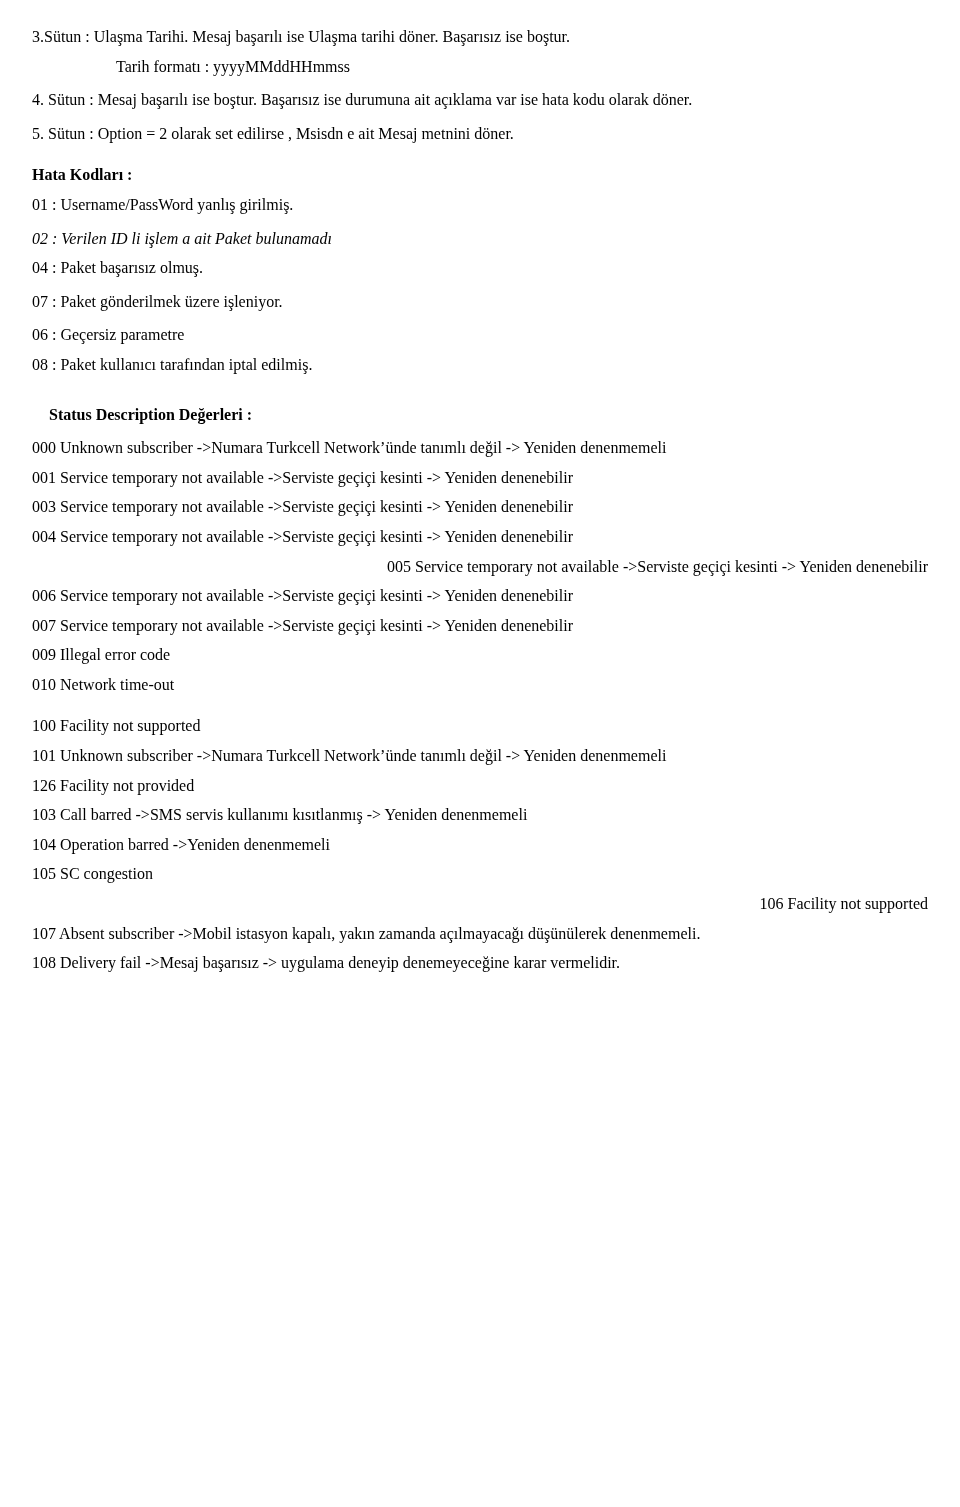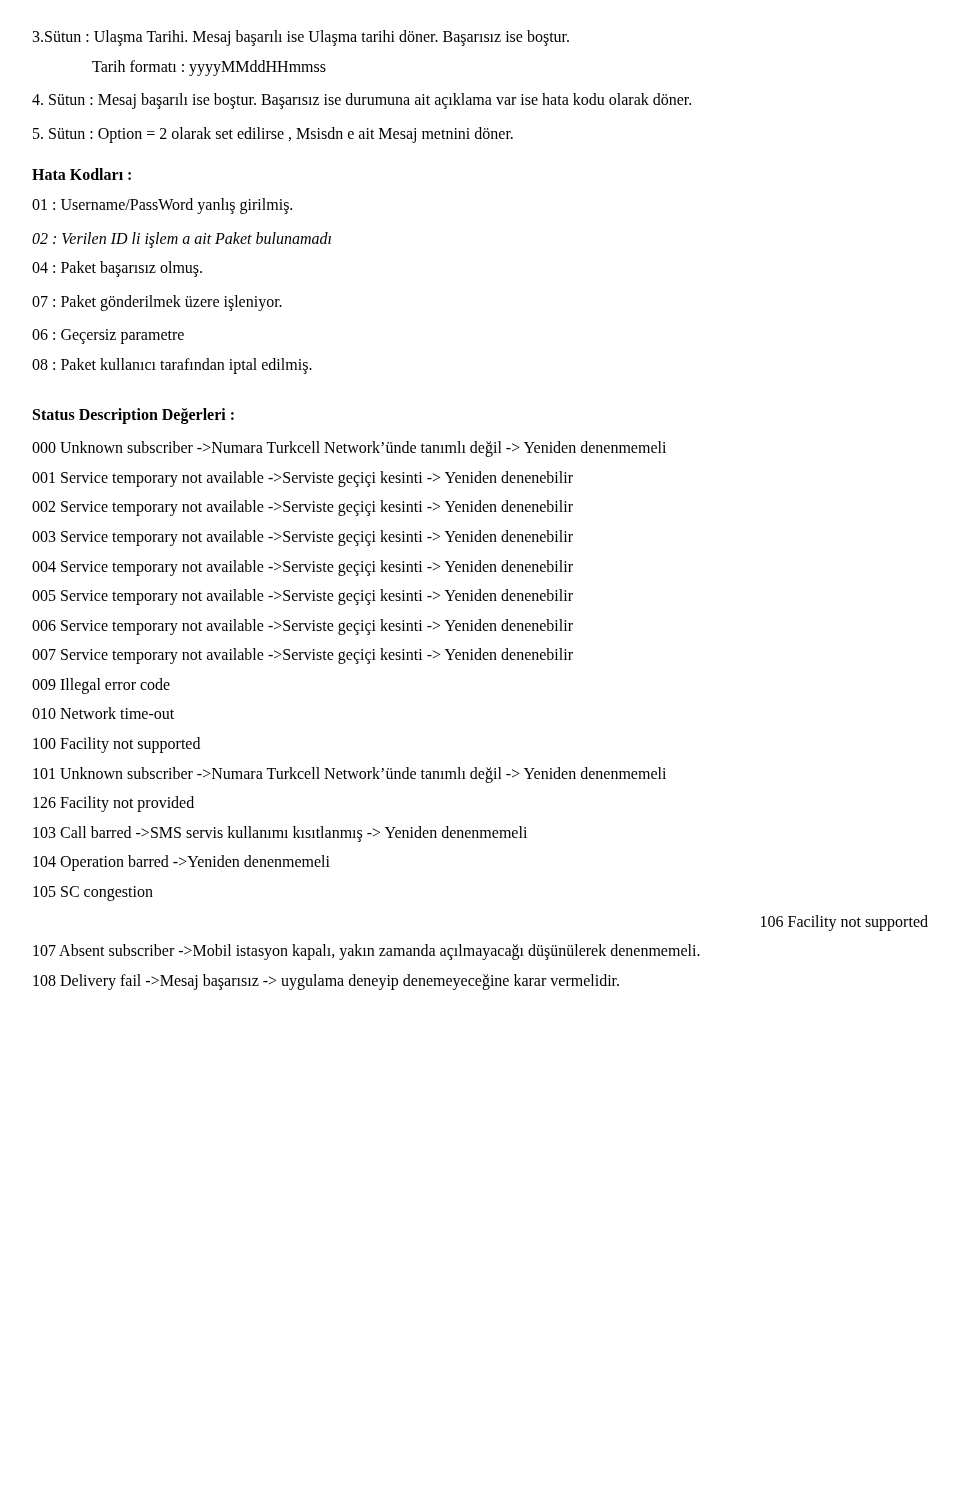--- a/index.html
+++ b/index.html
@@ -26,48 +26,47 @@
       margin-bottom: 4px;
     }
   </style>
 </head>
 <body>
 
 <div>
 
   <p>3.Sütun :  Ulaşma Tarihi. Mesaj başarılı ise Ulaşma tarihi döner. Başarısız ise boştur.</p>
 
-  <p class="indent" style="margin-left:60px; margin-top:4px;">Tarih formatı  : yyyyMMddHHmmss</p>
+  <p class="indent" style="margin-left:84px; margin-top:4px;">Tarih formatı  : yyyyMMddHHmmss</p>
 
   <p style="margin-top:8px;">4. Sütun : Mesaj başarılı ise boştur. Başarısız ise durumuna ait açıklama var ise hata kodu olarak döner.</p>
 
   <p style="margin-top:8px;">5. Sütun : Option = 2 olarak set edilirse , Msisdn e ait Mesaj metnini döner.</p>
 
   <p class="bold" style="margin-top:16px; font-weight:bold;">Hata Kodları :</p>
 
   <p style="margin-top:4px;">01 : Username/PassWord yanlış girilmiş.</p>
   <p style="margin-top:8px;font-style:italic;">02 : Verilen ID li işlem a ait Paket bulunamadı</p>
   <p style="margin-top:4px;">04 : Paket başarısız olmuş.</p>
   <p style="margin-top:8px;">07 : Paket gönderilmek üzere işleniyor.</p>
   <p style="margin-top:8px;">06 : Geçersiz parametre</p>
   <p style="margin-top:4px;">08 : Paket kullanıcı tarafından iptal edilmiş.</p>
 
-  <p class="bold" style="margin-top:24px; font-weight:bold;">Status Description Değerleri :</p>
+  <p class="bold" style="margin-top:24px; font-weight:bold;margin-left:17px;">Status Description Değerleri :</p>
 
   <p style="margin-top:8px;">000 Unknown subscriber -&gt;Numara Turkcell Network’ünde tanımlı değil -&gt; Yeniden denenmemeli</p>
   <p style="margin-top:4px;">001 Service temporary not available -&gt;Serviste geçiçi kesinti -&gt; Yeniden denenebilir</p>
-  <p style="margin-top:4px;">002 Service temporary not available -&gt;Serviste geçiçi kesinti -&gt; Yeniden denenebilir</p>
   <p style="margin-top:4px;">003 Service temporary not available -&gt;Serviste geçiçi kesinti -&gt; Yeniden denenebilir</p>
   <p style="margin-top:4px;">004 Service temporary not available -&gt;Serviste geçiçi kesinti -&gt; Yeniden denenebilir</p>
-  <p style="margin-top:4px;">005 Service temporary not available -&gt;Serviste geçiçi kesinti -&gt; Yeniden denenebilir</p>
+  <p style="margin-top:4px;text-align:right;">005 Service temporary not available -&gt;Serviste geçiçi kesinti -&gt; Yeniden denenebilir</p>
   <p style="margin-top:4px;">006 Service temporary not available -&gt;Serviste geçiçi kesinti -&gt; Yeniden denenebilir</p>
   <p style="margin-top:4px;">007 Service temporary not available -&gt;Serviste geçiçi kesinti -&gt; Yeniden denenebilir</p>
   <p style="margin-top:4px;">009 Illegal error code</p>
   <p style="margin-top:4px;">010 Network time-out</p>
-  <p style="margin-top:4px;">100 Facility not supported</p>
+  <p style="margin-top:16px;">100 Facility not supported</p>
   <p style="margin-top:4px;">101 Unknown subscriber  -&gt;Numara Turkcell Network’ünde tanımlı değil -&gt; Yeniden denenmemeli</p>
   <p style="margin-top:4px;">126 Facility not provided</p>
   <p style="margin-top:4px;">103 Call barred -&gt;SMS servis kullanımı kısıtlanmış -&gt; Yeniden denenmemeli</p>
   <p style="margin-top:4px;">104 Operation barred  -&gt;Yeniden denenmemeli</p>
   <p style="margin-top:4px;">105 SC congestion</p>
   <p style="margin-top:4px;text-align:right;">106 Facility not supported</p>
   <p style="margin-top:4px;">107 Absent subscriber -&gt;Mobil istasyon kapalı, yakın zamanda açılmayacağı düşünülerek denenmemeli.</p>
   <p style="margin-top:4px;">108 Delivery fail -&gt;Mesaj başarısız -&gt; uygulama deneyip denemeyeceğine karar vermelidir.</p>
 
 </div>

